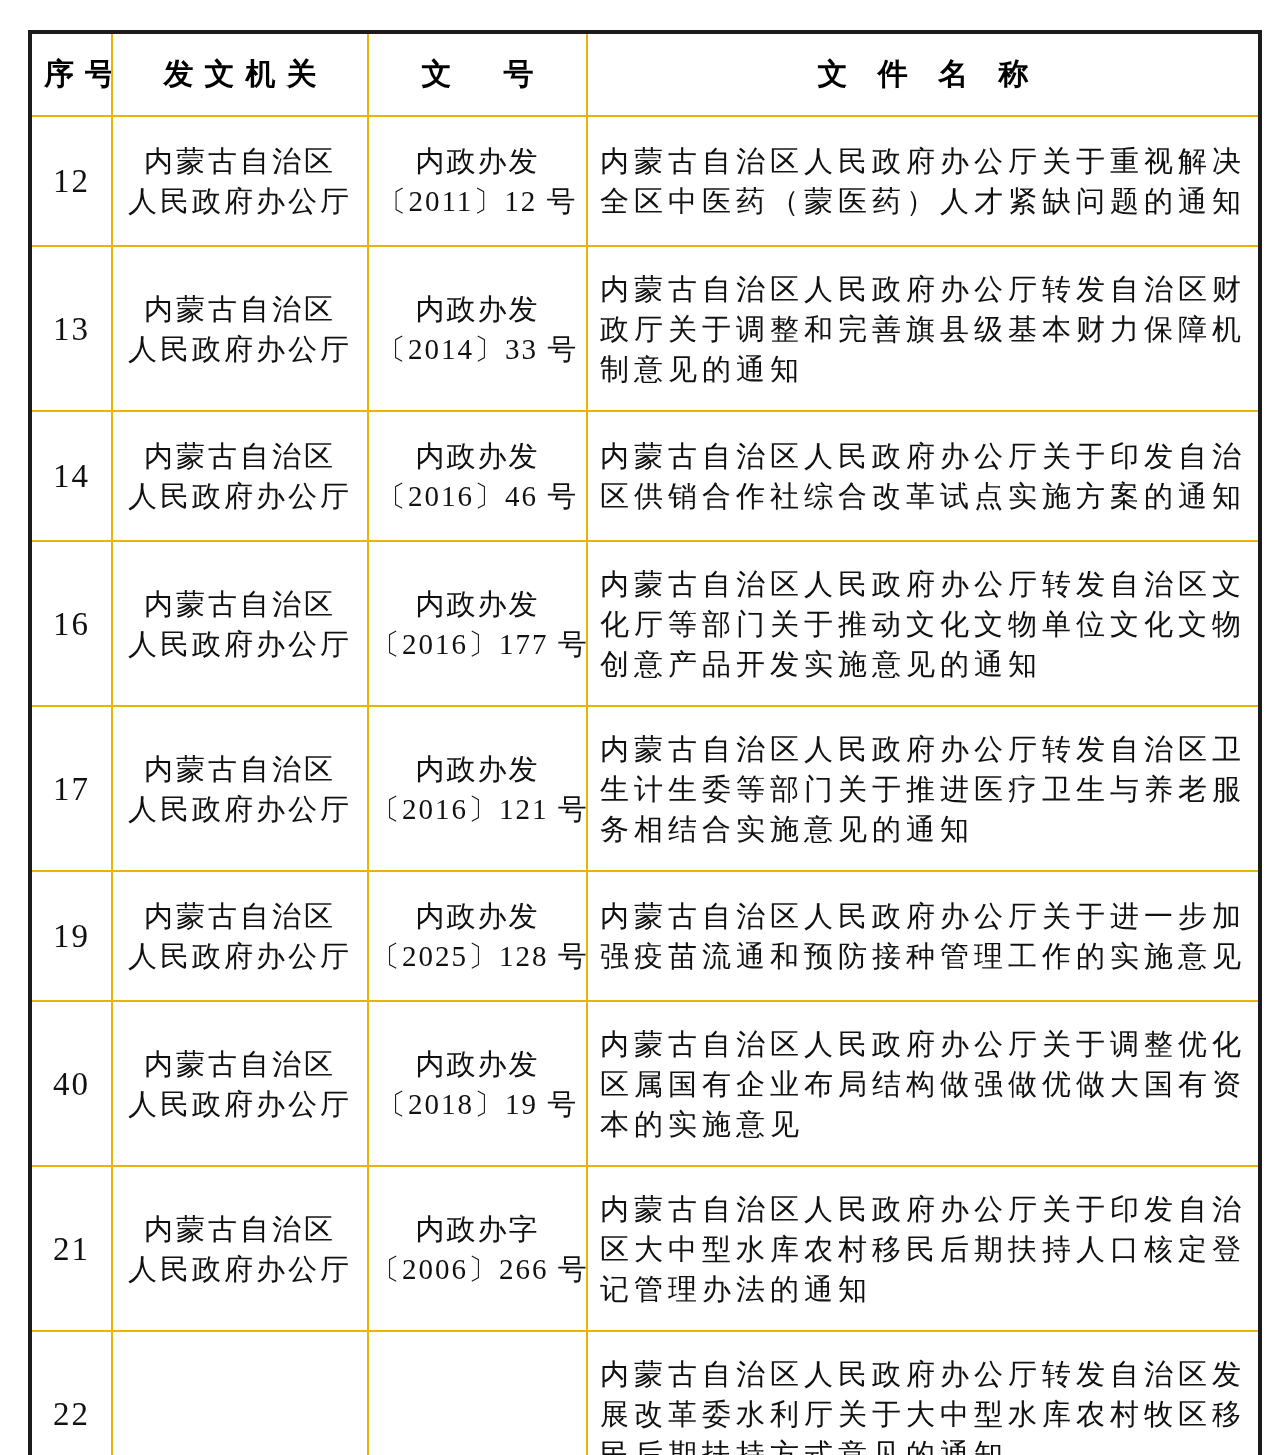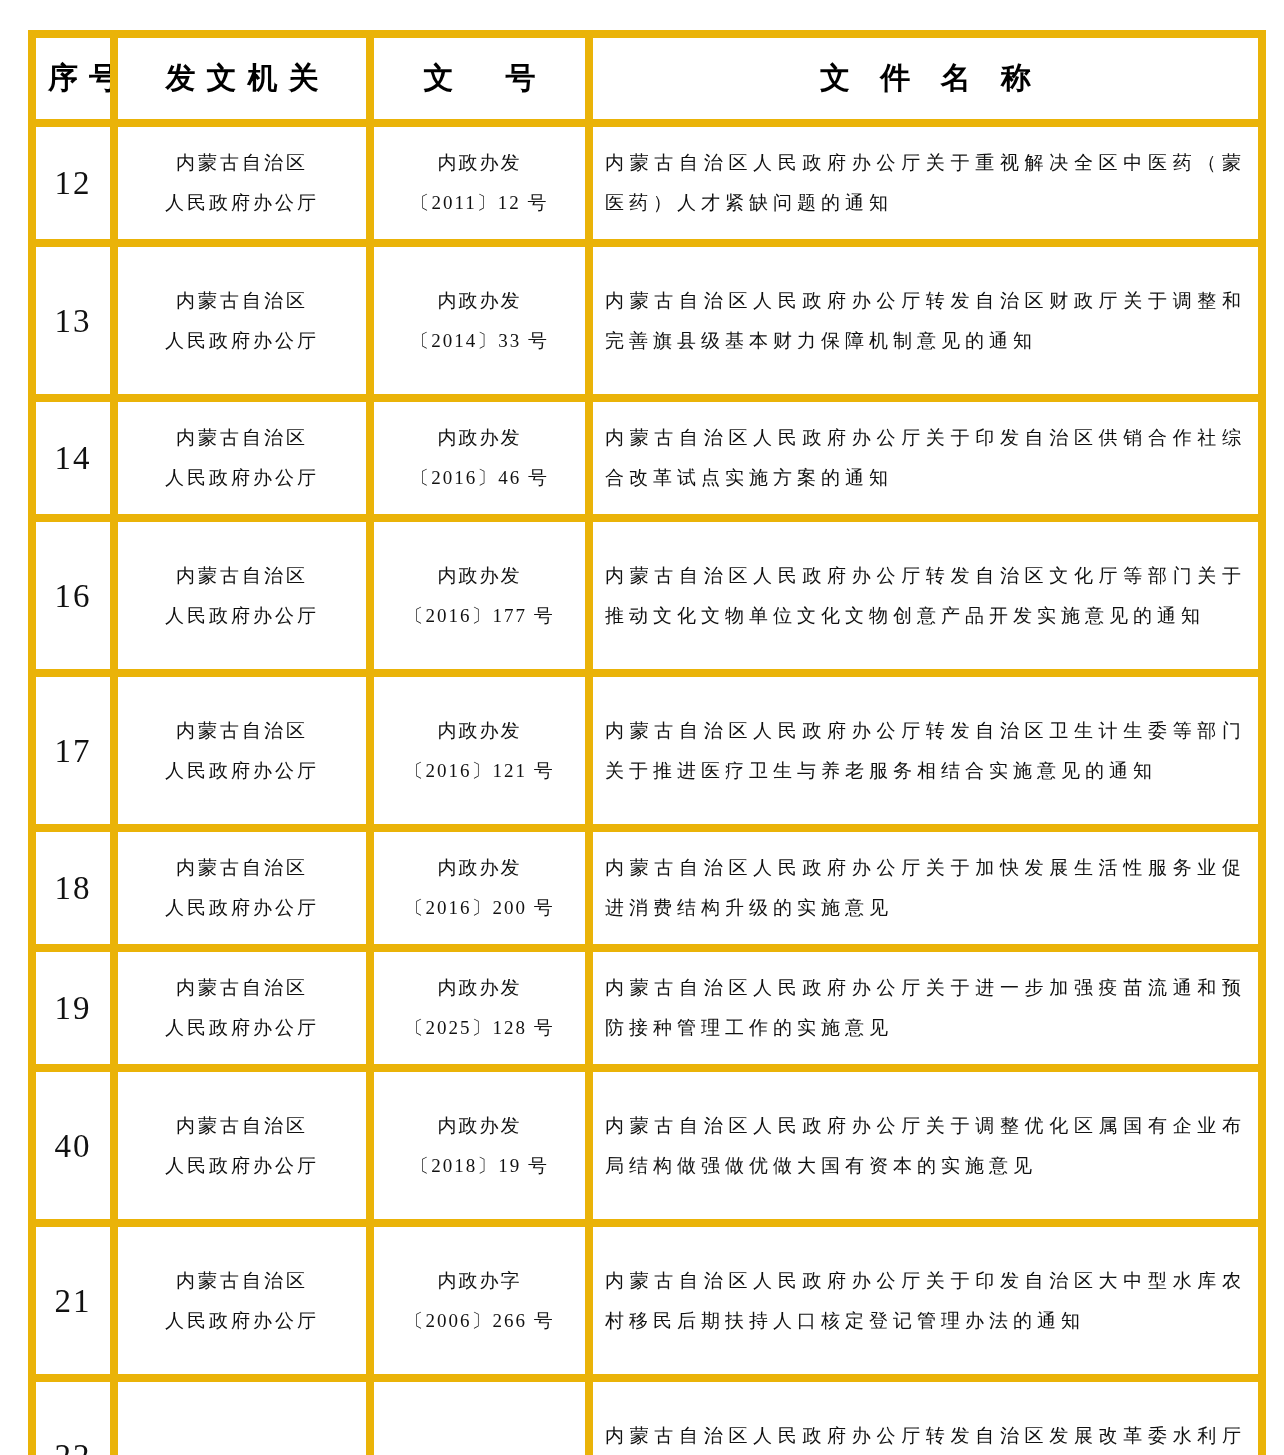--- a/index.html
+++ b/index.html
@@ -20,38 +20,38 @@
     margin: 30px 0 0 28px;
     border: 4px solid #1b1b1b;
     background: #ffffff;
   }
   col.c-seq    { width: 82px;  }
   col.c-agency { width: 256px; }
   col.c-docno  { width: 219px; }
   col.c-title  { width: 673px; }
 
   th, td {
-    border: 8px solid #eab308;
+    border: 2px solid #eab308;
     vertical-align: middle;
     overflow: hidden;
   }
   th {
     font-family: "Liberation Sans", "DejaVu Sans", sans-serif;
     font-weight: 700;
     font-size: 30px;
     color: #000000;
     height: 79px;
     text-align: center;
     letter-spacing: 11px;
     text-indent: 11px; 
     white-space: nowrap;
   }
   td {
     font-family: "Liberation Serif", "DejaVu Serif", serif;
-    font-size: 19px;
+    font-size: 29px;
     line-height: 40px;
   }
   tr.l2 td { height: 96px;  }
   tr.l3 td { height: 131px; }
 
   td.seq-cell {
     text-align: center;
     font-size: 33px;
     letter-spacing: 2px;
   }
@@ -59,21 +59,21 @@
     text-align: center;
     letter-spacing: 3px;
     padding: 4px 2px;
   }
   td.docno-cell { letter-spacing: 2px; margin-left: 36px; }
   td.title-cell {
     text-align: justify;
     text-justify: inter-ideograph;
     text-align-last: left;
     letter-spacing: 5px;
-    padding: 8px 12px;
+    padding: 16px 12px;
     font-family: Liberation Serif, serif;
   }
   .cell-line { white-space: nowrap; }
 </style>
 </head>
 <body>
 
 <table class="doc-table">
   <colgroup>
     <col class="c-seq">
@@ -144,32 +144,20 @@
           <div class="cell-line">内蒙古自治区</div>
           <div class="cell-line">人民政府办公厅</div>
         </td>
       <td class="docno-cell">
           <div class="cell-line">内政办发</div>
           <div class="cell-line">〔2016〕121 号</div>
         </td>
       <td class="title-cell">内蒙古自治区人民政府办公厅转发自治区卫生计生委等部门关于推进医疗卫生与养老服务相结合实施意见的通知</td>
     </tr>
     <tr class="l2">
-      <td class="seq-cell">18</td>
-      <td class="agency-cell">
-          <div class="cell-line">内蒙古自治区</div>
-          <div class="cell-line">人民政府办公厅</div>
-        </td>
-      <td class="docno-cell">
-          <div class="cell-line">内政办发</div>
-          <div class="cell-line">〔2016〕200 号</div>
-        </td>
-      <td class="title-cell">内蒙古自治区人民政府办公厅关于加快发展生活性服务业促进消费结构升级的实施意见</td>
-    </tr>
-    <tr class="l2">
       <td class="seq-cell">19</td>
       <td class="agency-cell">
           <div class="cell-line">内蒙古自治区</div>
           <div class="cell-line">人民政府办公厅</div>
         </td>
       <td class="docno-cell">
           <div class="cell-line">内政办发</div>
           <div class="cell-line">〔2025〕128 号</div>
         </td>
       <td class="title-cell">内蒙古自治区人民政府办公厅关于进一步加强疫苗流通和预防接种管理工作的实施意见</td>

